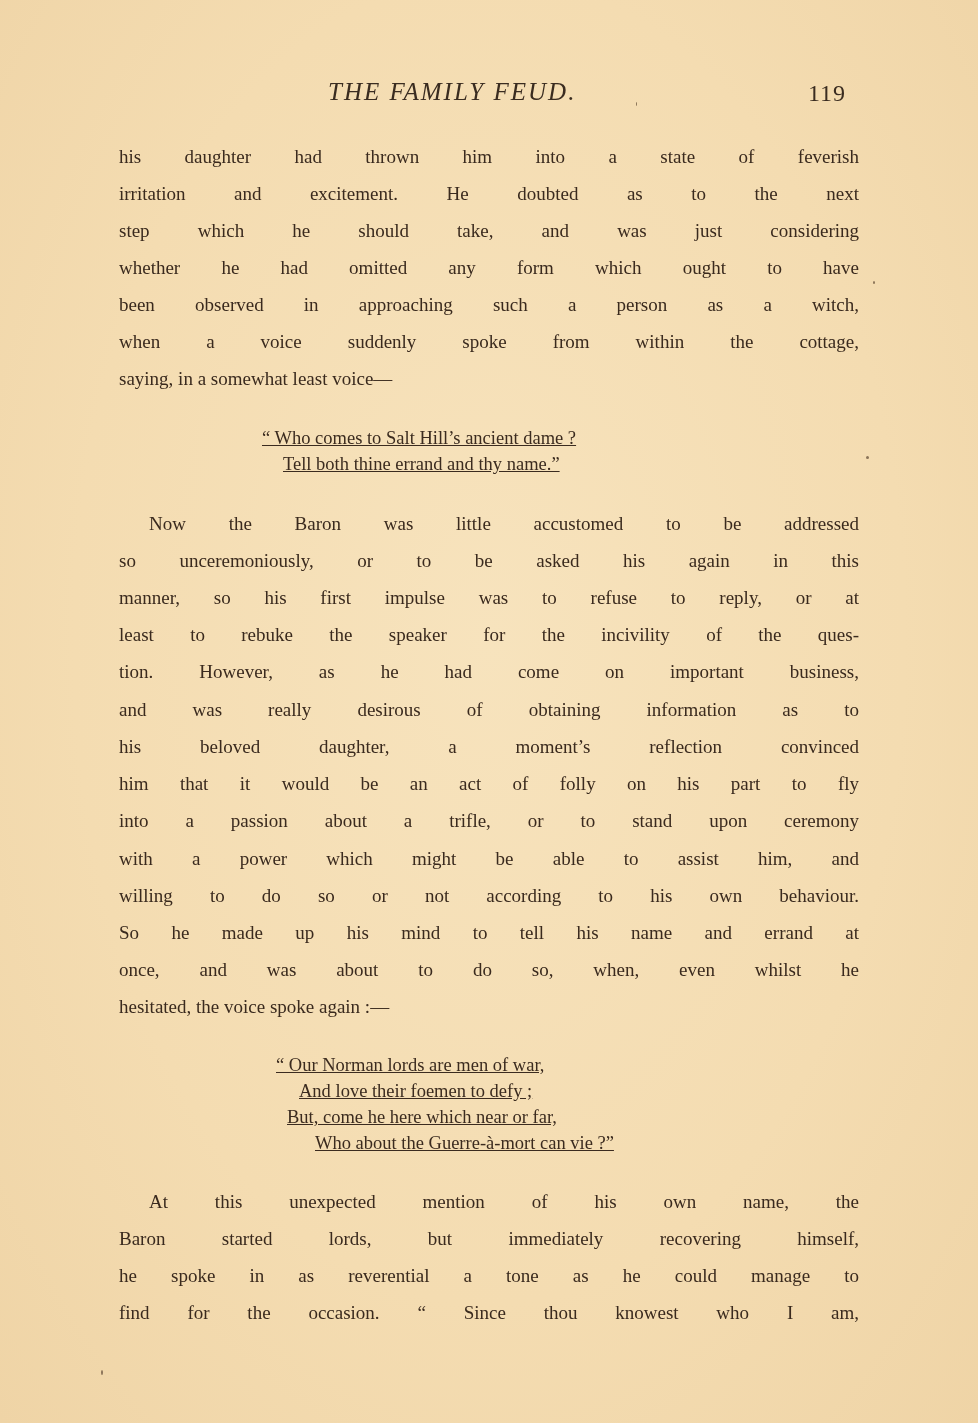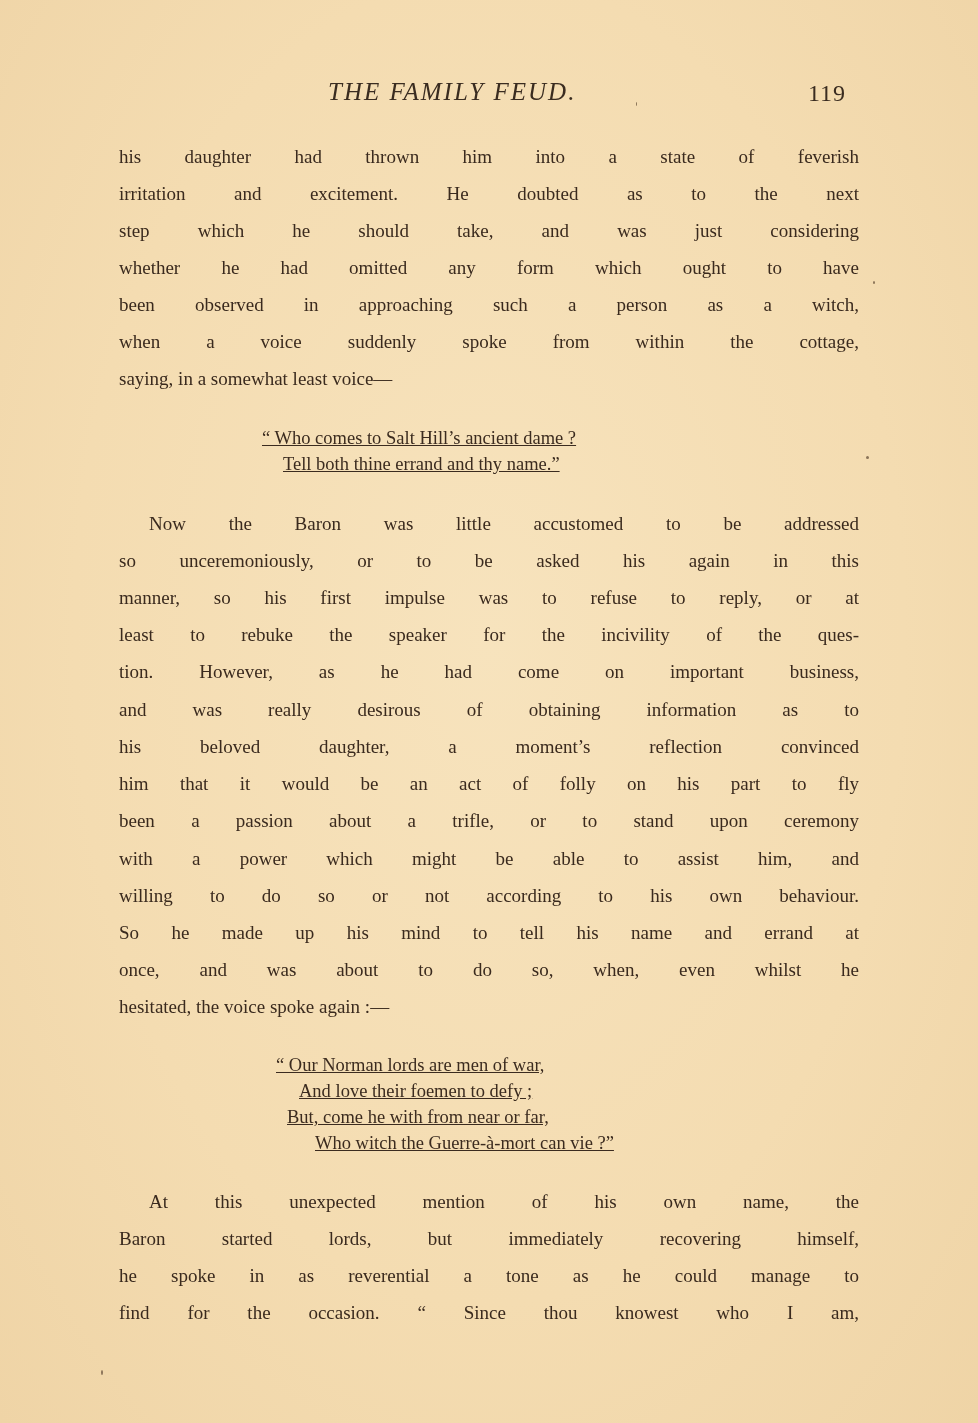--- a/index.html
+++ b/index.html
@@ -62,33 +62,33 @@
 
   <div>
     <div class="line indent" style="top:505px">Now the Baron was little accustomed to be addressed</div>
     <div class="line" style="top:542px">so unceremoniously, or to be asked his again in this</div>
     <div class="line" style="top:579px">manner, so his first impulse was to refuse to reply, or at</div>
     <div class="line" style="top:616px">least to rebuke the speaker for the incivility of the ques-</div>
     <div class="line" style="top:653px">tion.  However, as he had come on important business,</div>
     <div class="line" style="top:691px">and was really desirous of obtaining information as to</div>
     <div class="line" style="top:728px">his beloved daughter, a moment’s reflection convinced</div>
     <div class="line" style="top:765px">him that it would be an act of folly on his part to fly</div>
-    <div class="line" style="top:802px">been a passion about a trifle, or to stand upon ceremony</div>
+    <div class="line" style="top:802px">into a passion about a trifle, or to stand upon ceremony</div>
     <div class="line" style="top:840px">with a power which might be able to assist him, and</div>
     <div class="line" style="top:877px">willing to do so or not according to his own behaviour.</div>
     <div class="line" style="top:914px">So he made up his mind to tell his name and errand at</div>
     <div class="line" style="top:951px">once, and was about to do so, when, even whilst he</div>
     <div class="line last" style="top:988px">hesitated, the voice spoke again :—</div>
   </div>
 
   <div>
     <div class="verse" style="top:1052px; left:276px">“ Our Norman lords are men of war,</div>
     <div class="verse" style="top:1078px; left:299px">And love their foemen to defy ;</div>
-    <div class="verse" style="top:1104px; left:287px">But, come he with from near or far,</div>
-    <div class="verse" style="top:1130px; left:315px">Who witch the Guerre-à-mort can vie ?”</div>
+    <div class="verse" style="top:1104px; left:287px">But, come he here which near or far,</div>
+    <div class="verse" style="top:1130px; left:315px">Who about the Guerre-à-mort can vie ?”</div>
   </div>
 
   <div>
     <div class="line indent" style="top:1183px">At this unexpected mention of his own name, the</div>
     <div class="line" style="top:1220px">Baron started lords, but immediately recovering himself,</div>
     <div class="line" style="top:1257px">he spoke in as reverential a tone as he could manage to</div>
     <div class="line" style="top:1294px">find for the occasion.  “ Since thou knowest who I am,</div>
   </div>
 
   <div class="speck" style="left:636px; top:102px; width:1px; height:4px"></div>

